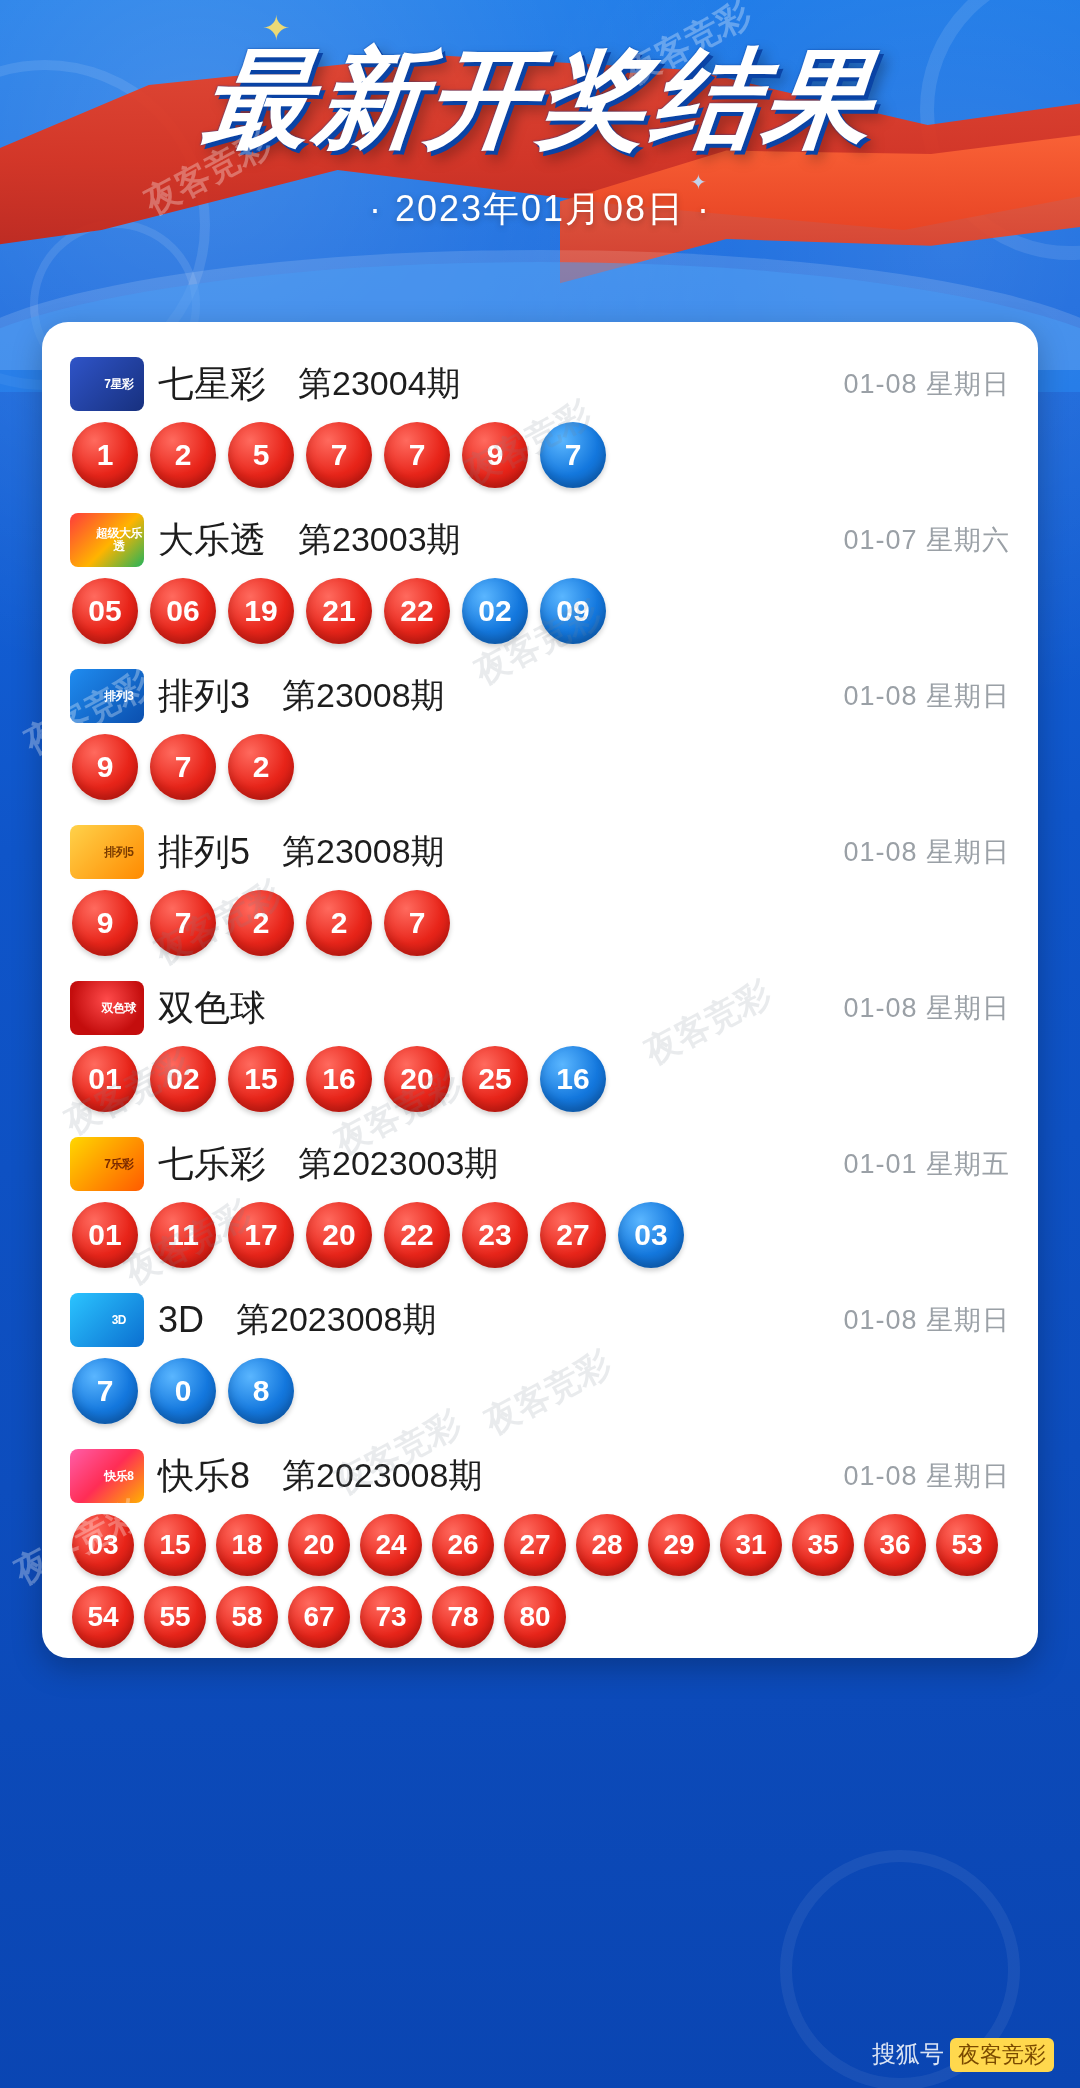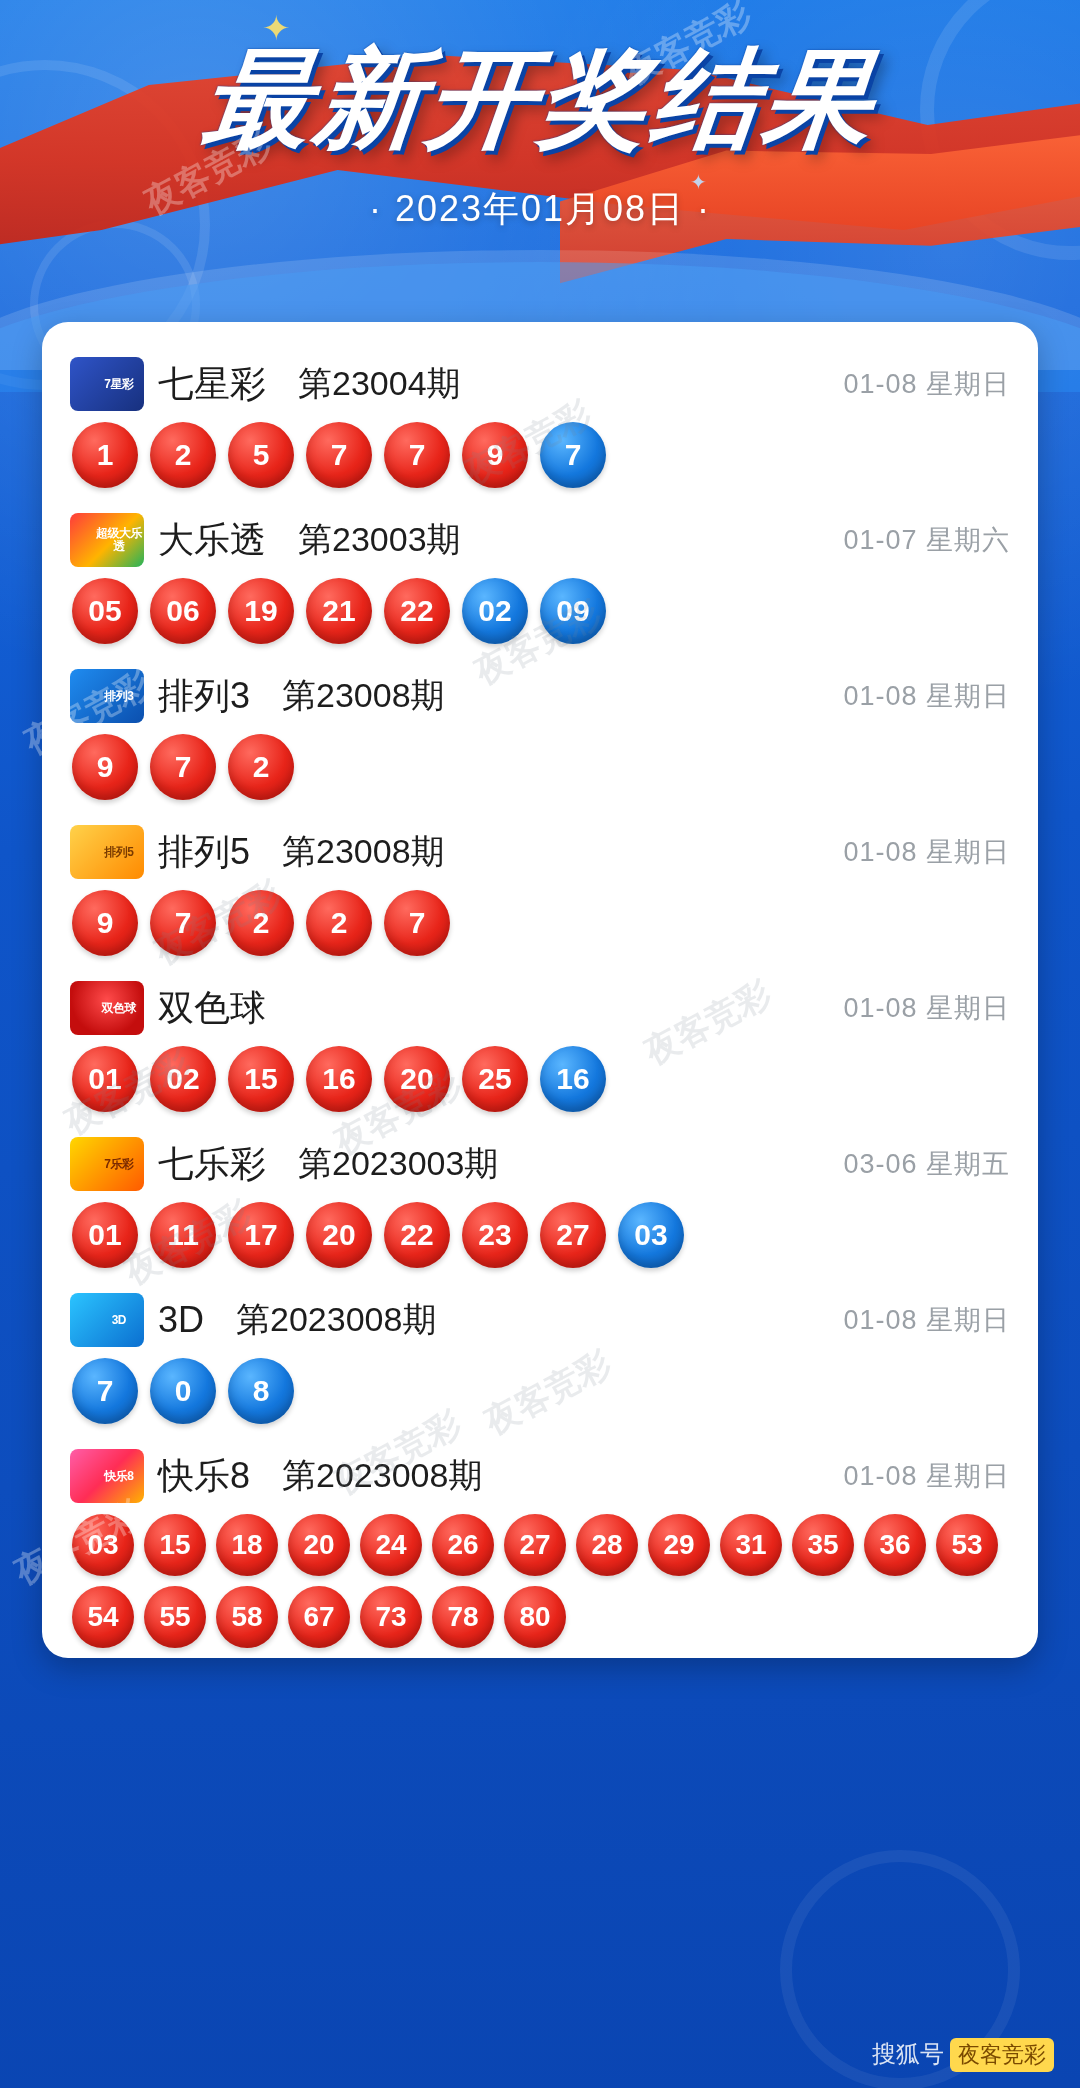--- a/index.html
+++ b/index.html
@@ -365,21 +365,21 @@
         <div class="ball blue">16</div>
       </div>
     </div>
     <div class="row">
       <div class="row-head">
         <div class="logo lg-qlc">
           <span>7乐彩</span>
         </div>
         <div class="game-name">七乐彩</div>
         <div class="issue">第2023003期</div>
-        <div class="date">03-06 星期五</div>
+        <div class="date">01-01 星期五</div>
       </div>
       <div class="balls">
         <div class="ball red">01</div>
         <div class="ball red">11</div>
         <div class="ball red">17</div>
         <div class="ball red">20</div>
         <div class="ball red">22</div>
         <div class="ball red">23</div>
         <div class="ball red">27</div>
         <div class="ball blue">03</div>

